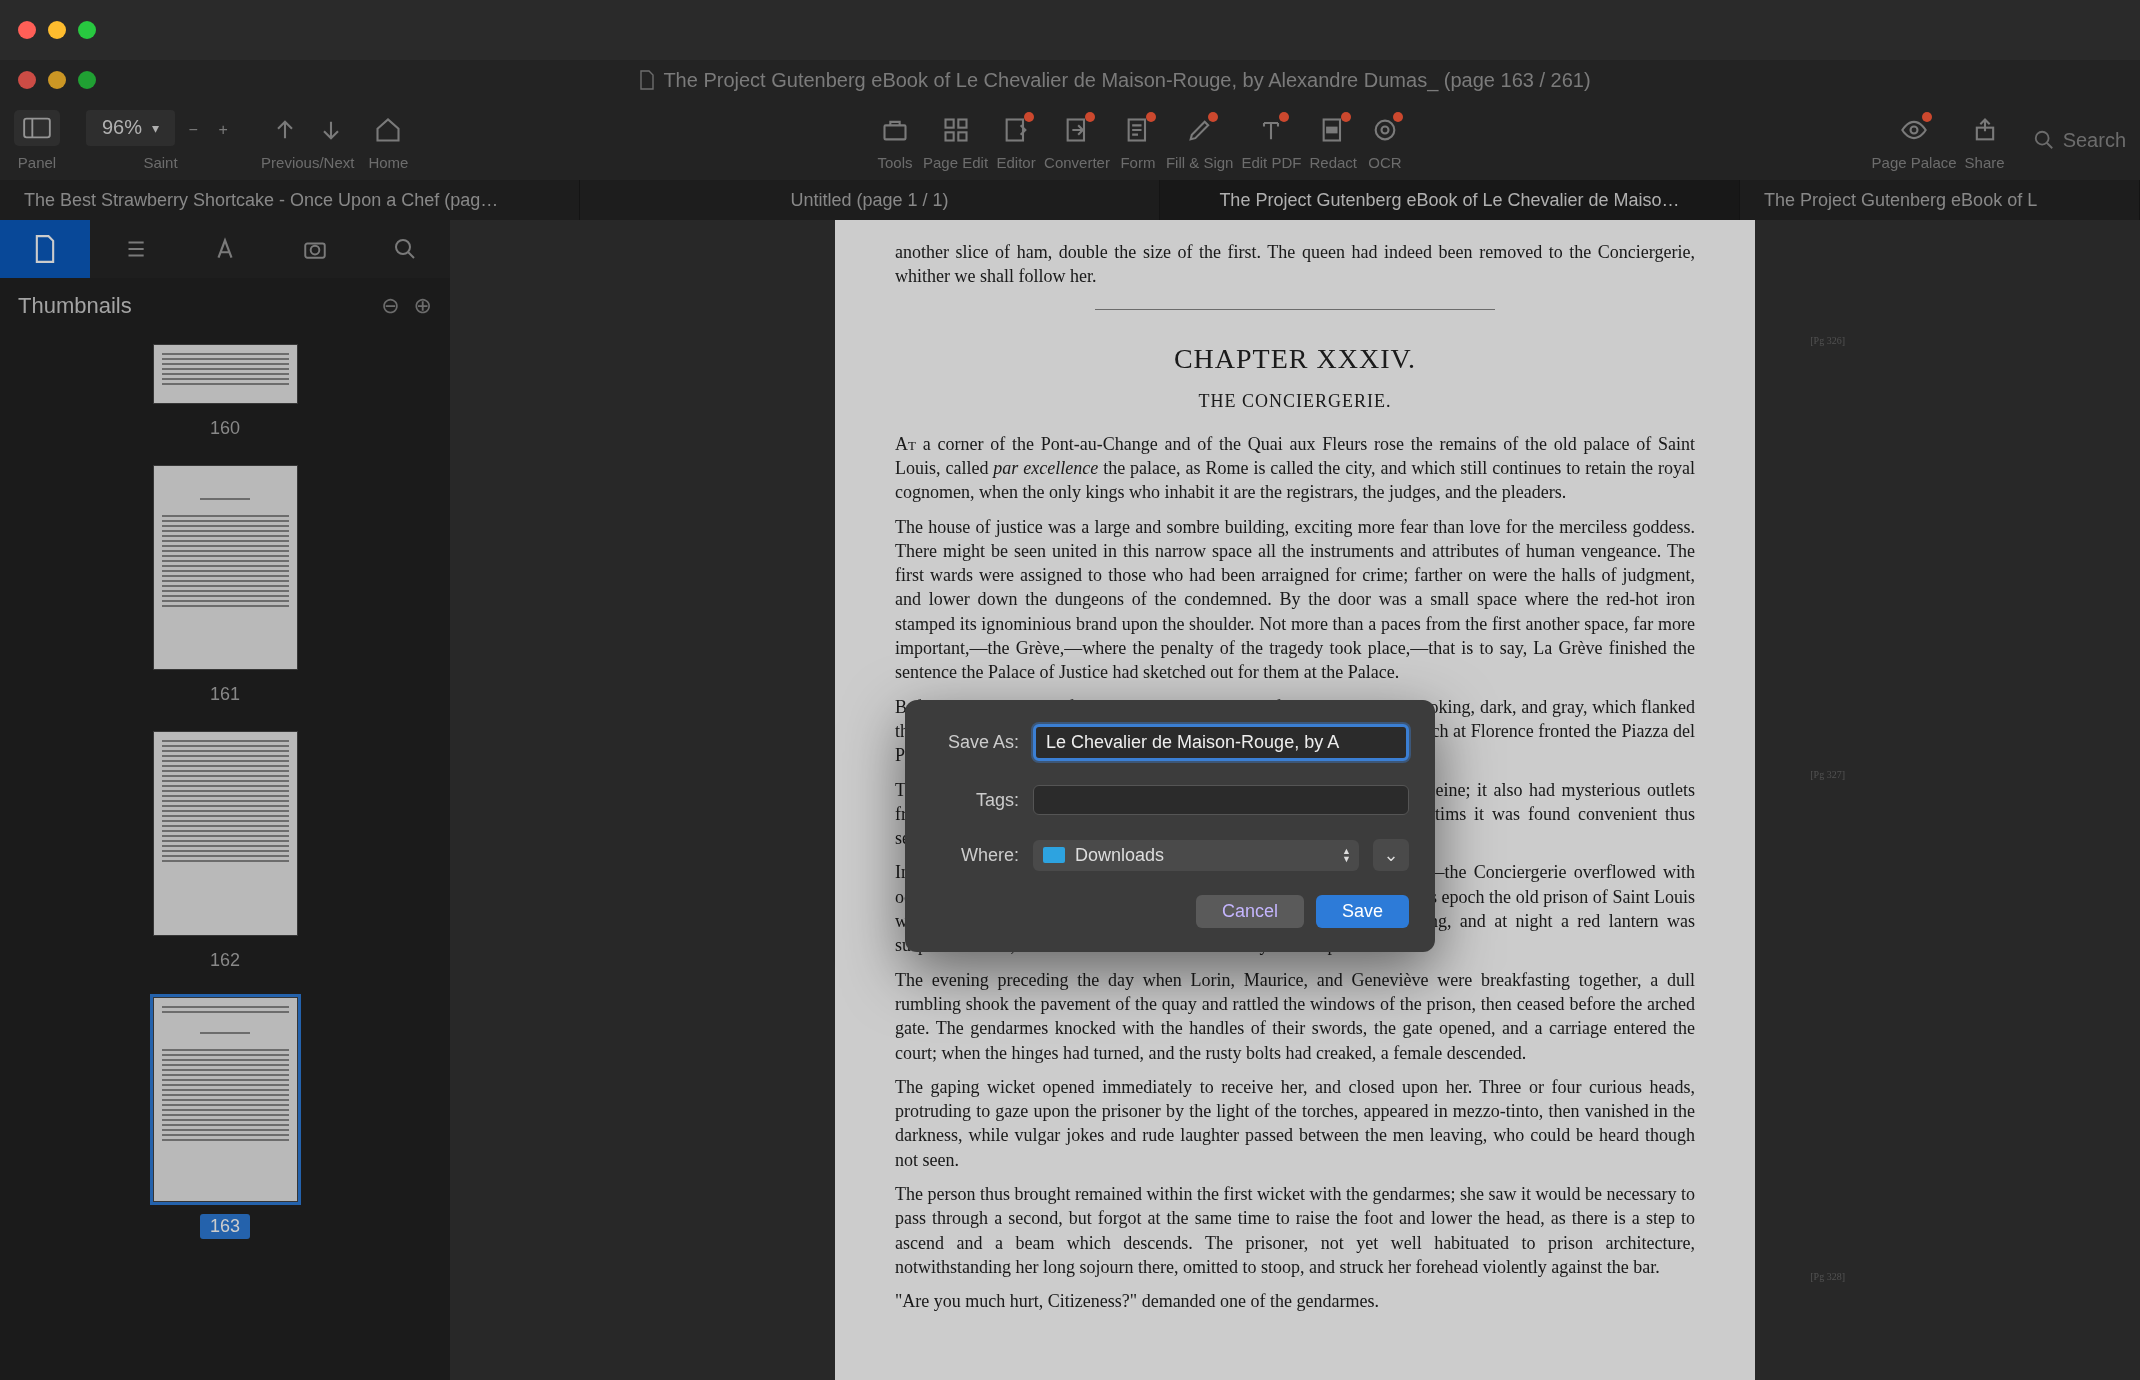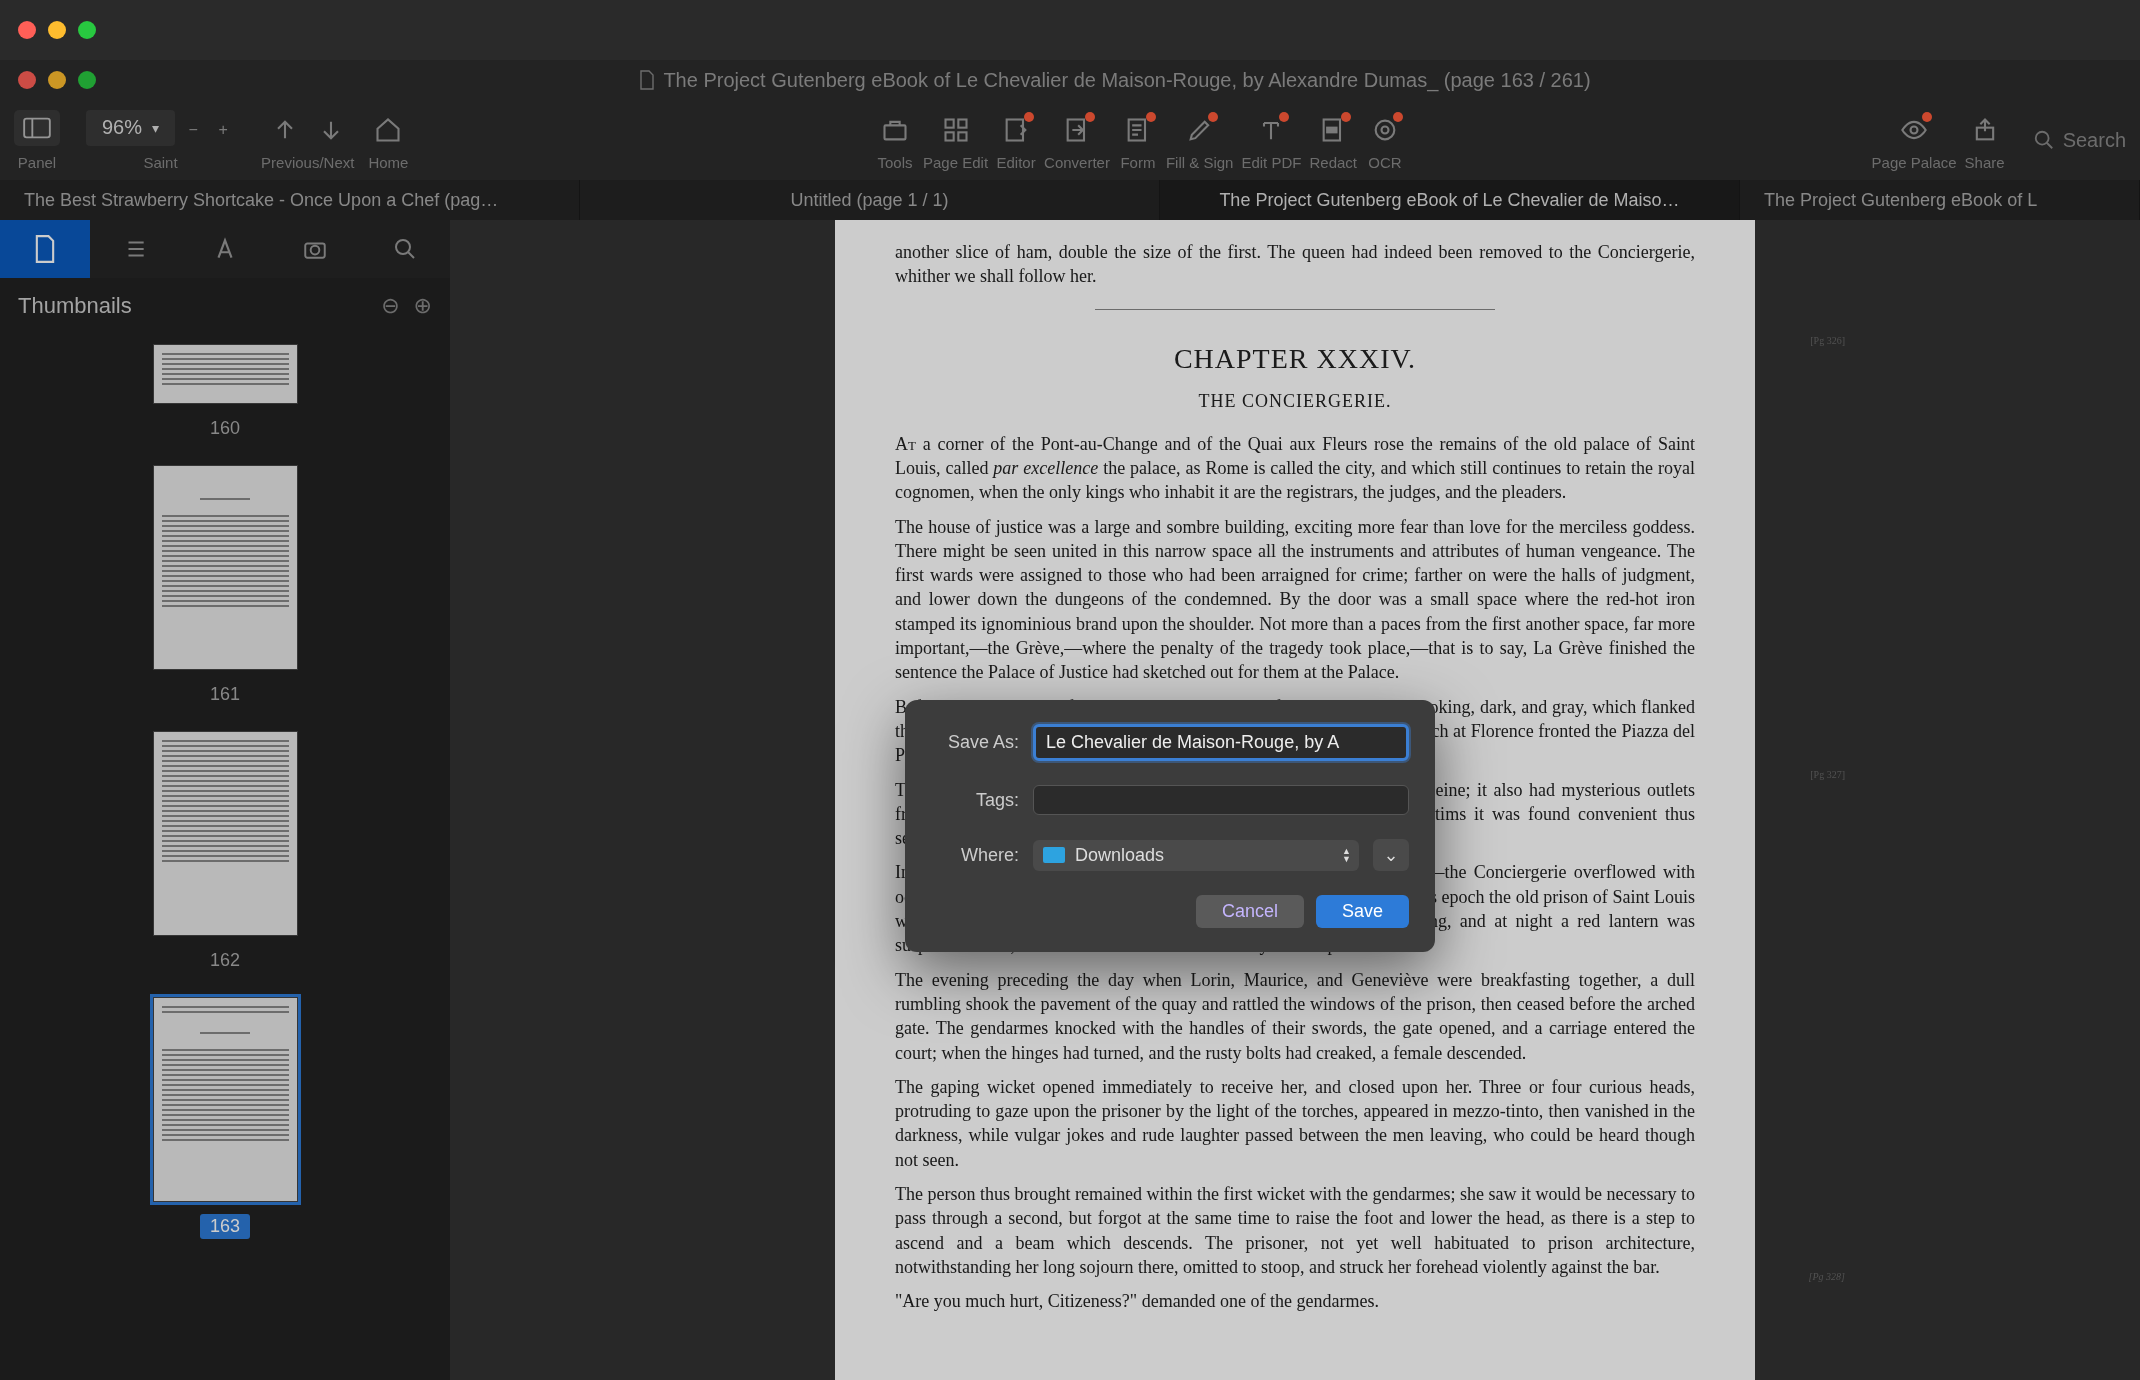--- a/index.html
+++ b/index.html
@@ -213,21 +213,21 @@
   line-height: 1.35;
   position: relative;
 }
 .page p { margin-bottom: 10px; text-align: justify; }
 .chapter-title { text-align: center; font-size: 28px; margin: 30px 0 12px; font-family: Georgia, serif; letter-spacing: 1px; }
 .chapter-sub { text-align: center; font-size: 18px; margin-bottom: 18px; letter-spacing: 1px; }
 .hr { border: none; border-top: 1px solid #888; width: 50%; margin: 20px auto; }
 .page-marker { position: absolute; right: -90px; font-size: 10px; color: #666; }
 .page-marker.pm1 { top: 114px; }
 .page-marker.pm2 { top: 548px; }
-.page-marker.pm3 { top: 1050px; font-style: italic; }
+.page-marker.pm3 { top: 1050px; }
 .smallcaps { font-variant: small-caps; }
 em { font-style: italic; }
 
 
 .overlay {
   position: absolute;
   inset: 0;
   background: rgba(0,0,0,0.2);
   pointer-events: none;
 }

